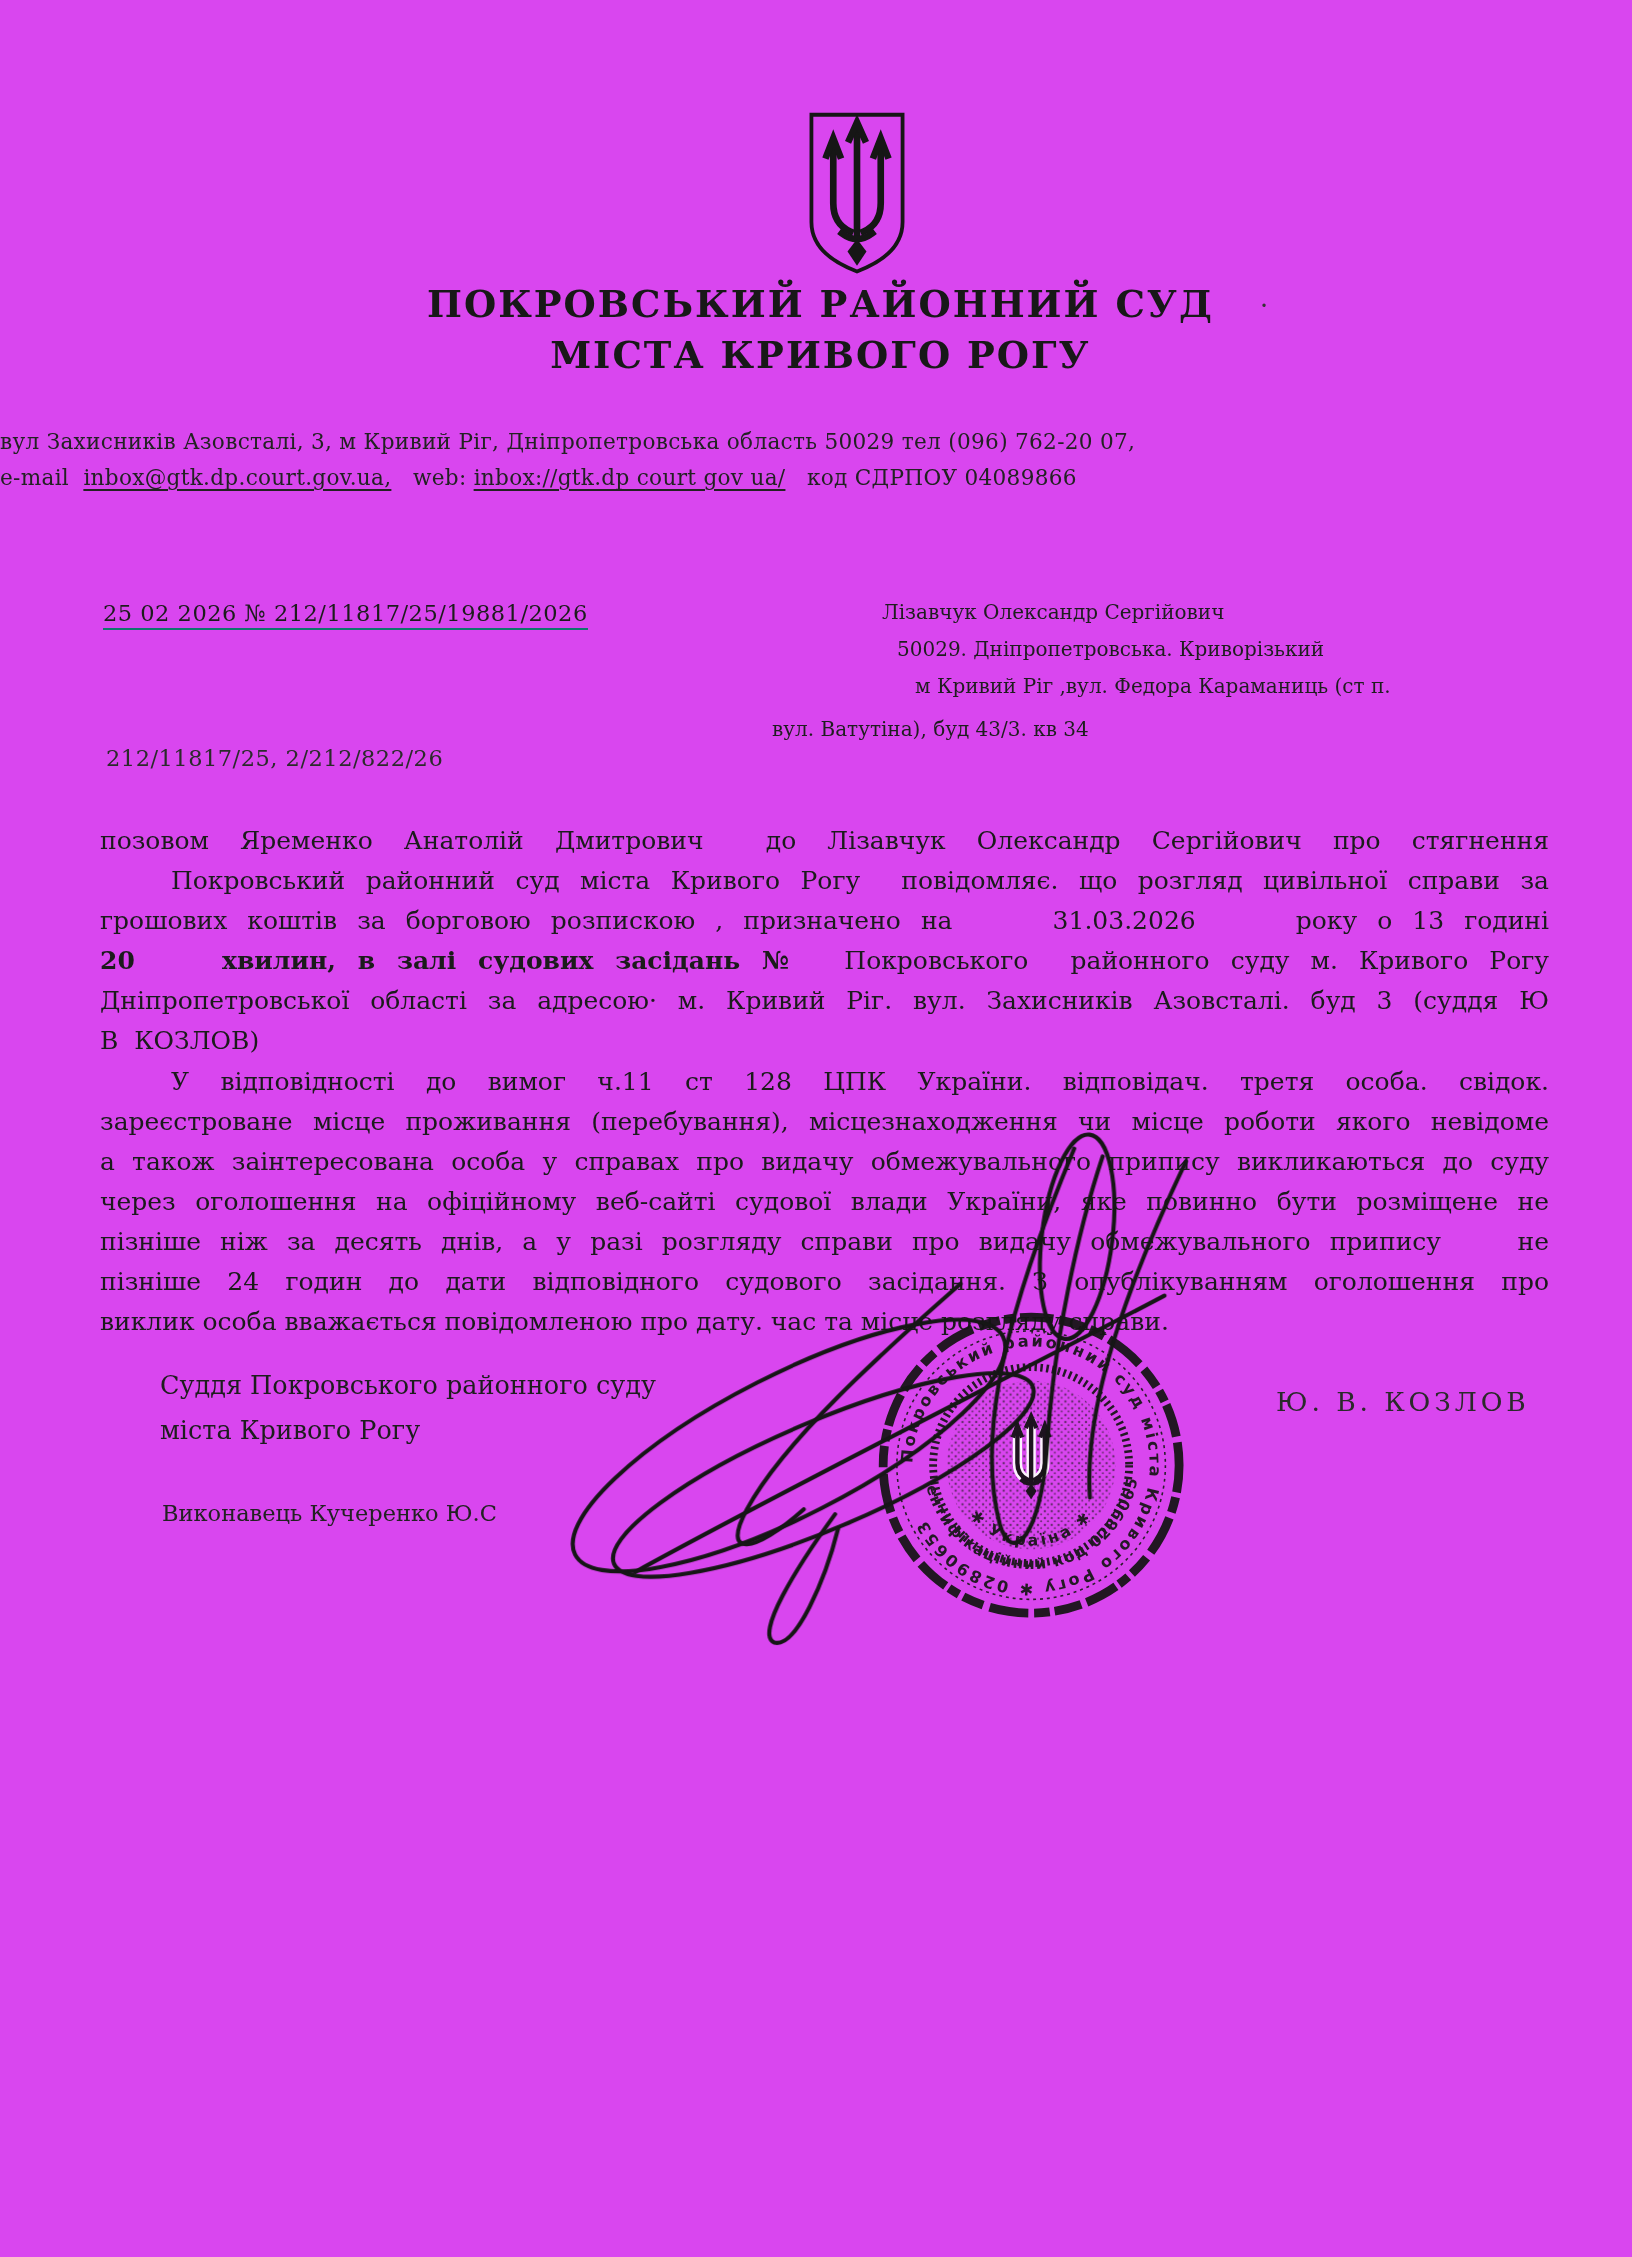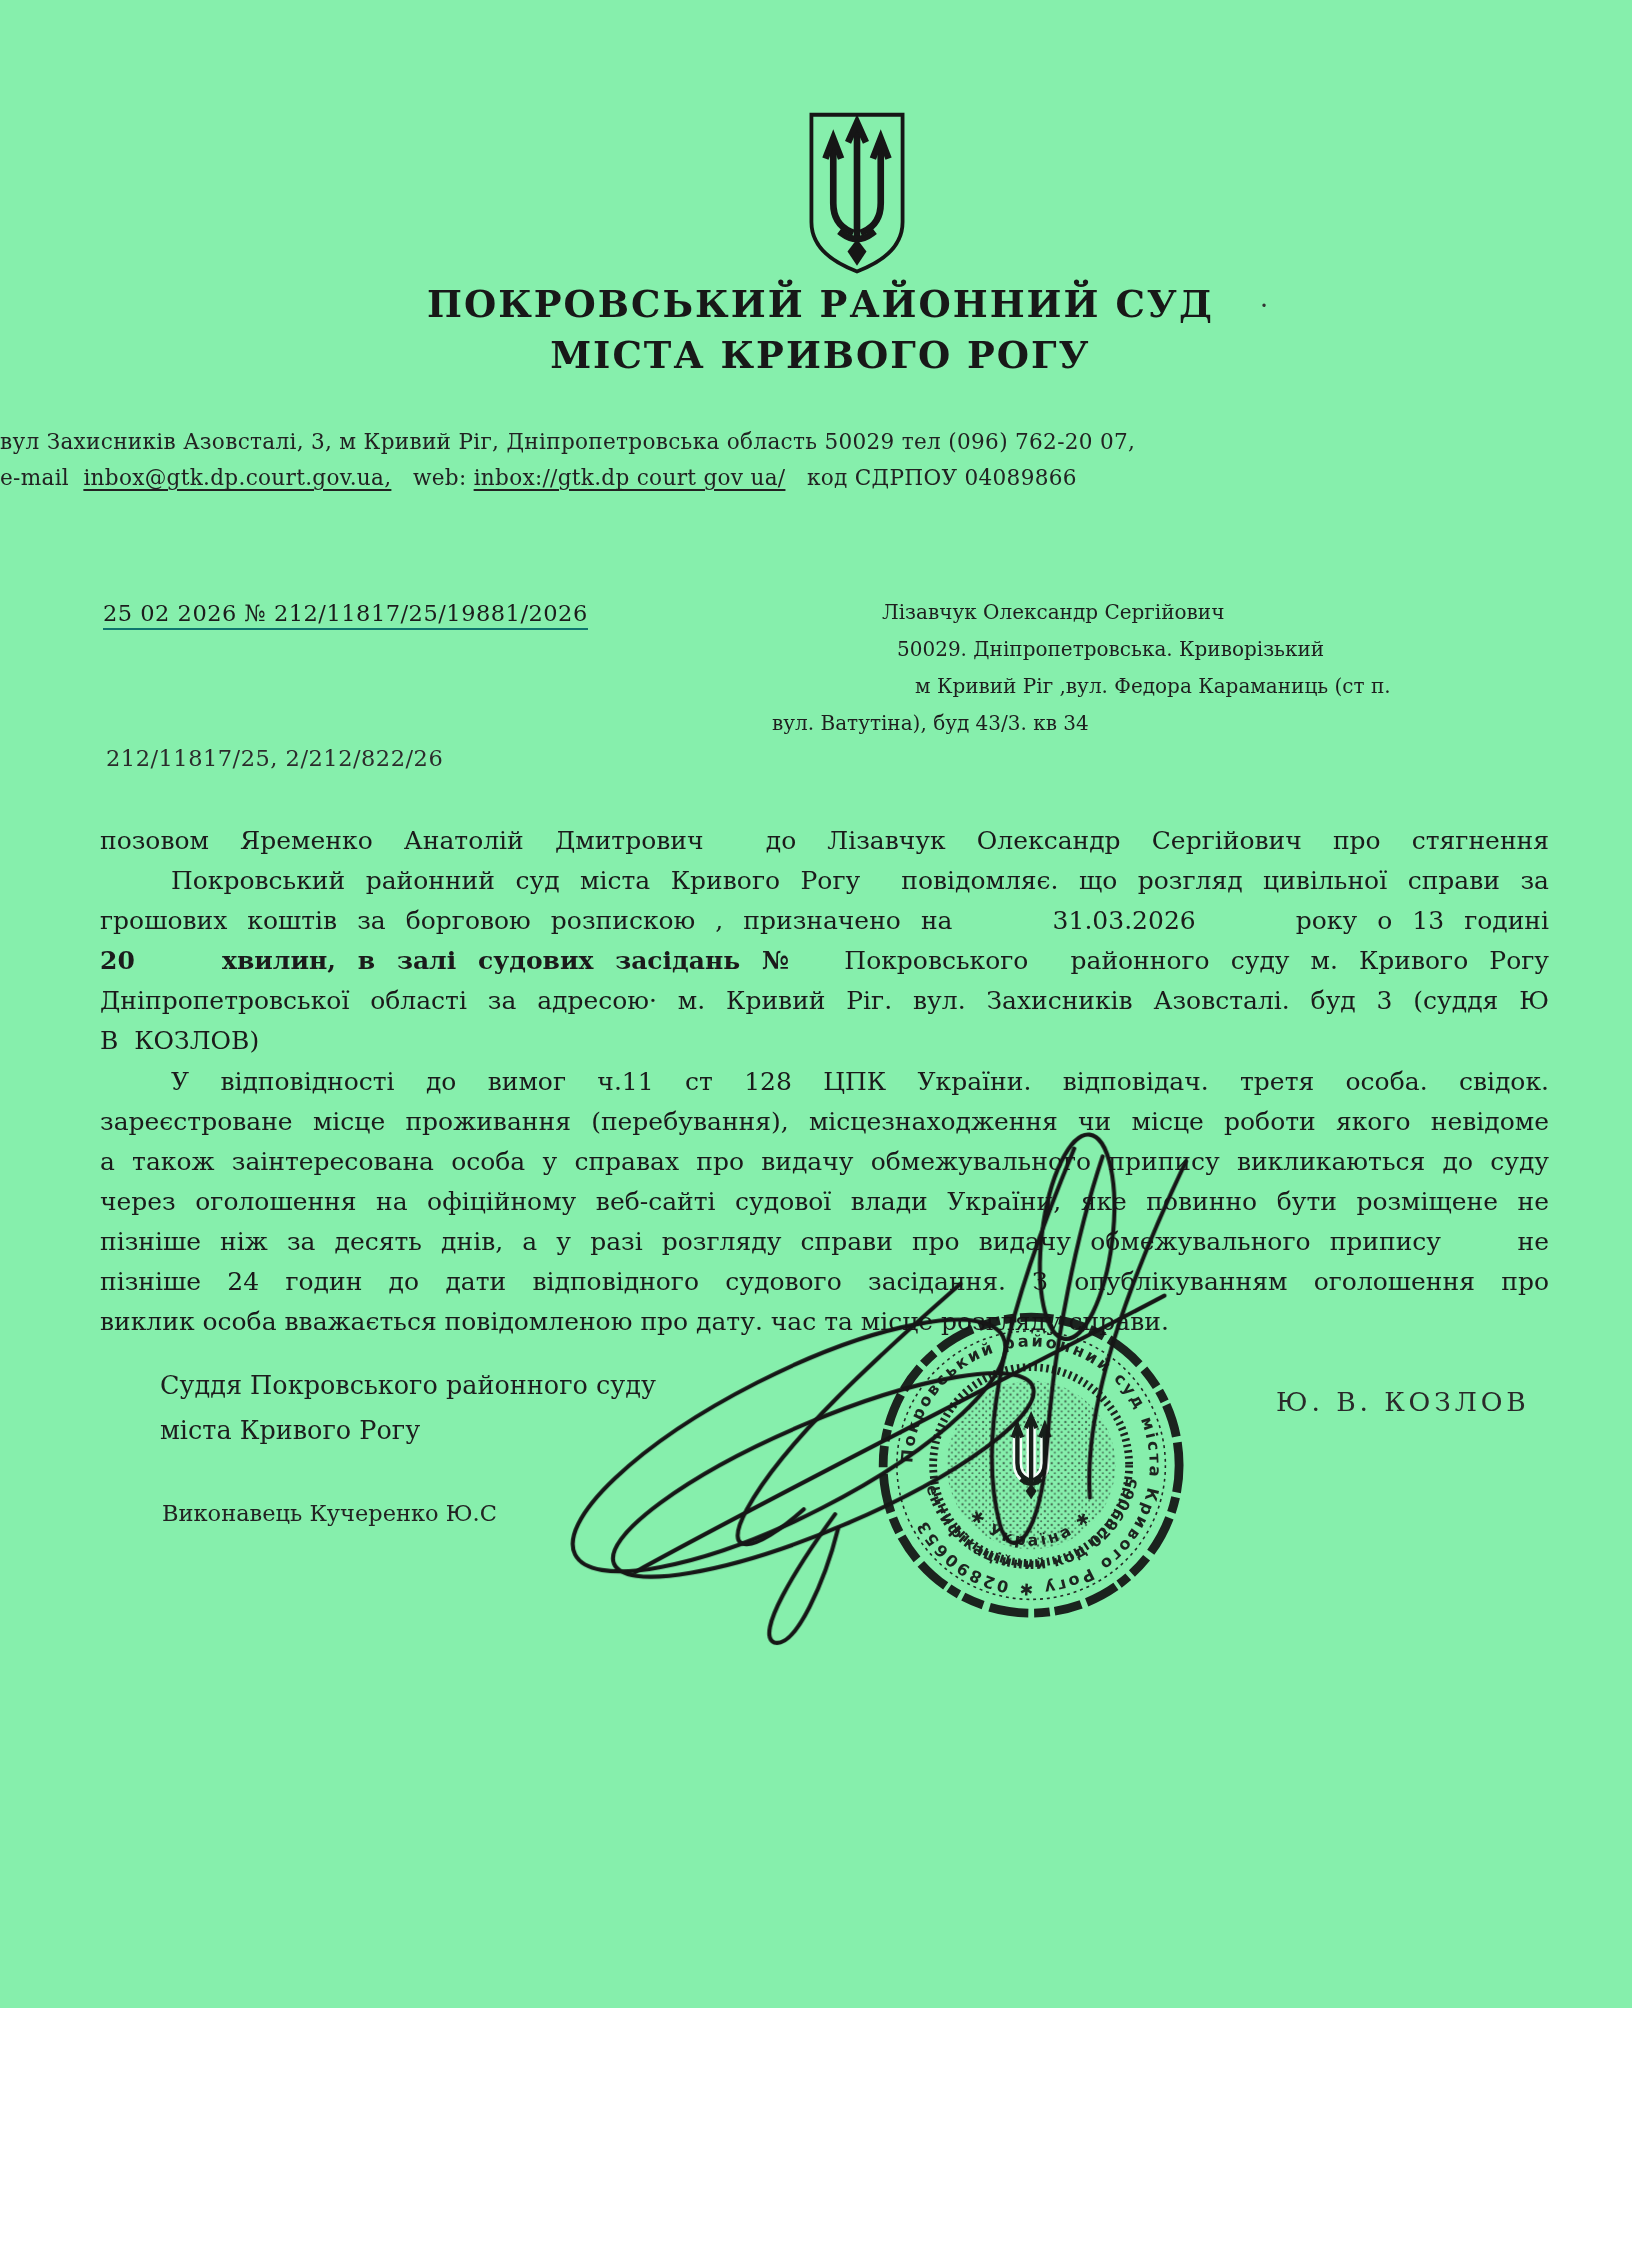--- a/index.html
+++ b/index.html
@@ -1,19 +1,19 @@
 <!DOCTYPE html>
 <html><head>
 <meta charset="utf-8">
 <style>
   html,body{margin:0;padding:0;background:#ffffff;}
   .page{
     position:relative;
-    width:1633px;height:2008px;
-    background:#86efac;
+    width:1633px;height:2257px;
+    background:#d946ef;
     font-family:"DejaVu Serif","Liberation Serif",serif;
     color:#1c1c1c;
     overflow:hidden;
     text-decoration:underline;
   }
   .abs{position:absolute;}
   .emblem{left:802px;top:110px;width:110px;height:169px;}
   .title-line{width:1633px;text-align:center;font-weight:bold;font-size:37px;letter-spacing:2px;color:#181818;}
   .title-1{top:282px;left:3.9px;}
   .title-2{top:333px;left:3.9px;}
@@ -23,21 +23,21 @@
   .addr-2{top:465px;left:0;}
   .u{ text-decoration:underline; text-underline-offset:3.9px;}
   
   .ref-date{top:600px;left:103px;font-size:22.5px;letter-spacing:0.5px;border-bottom:2px solid #0f766e;padding-bottom:2px;}
   .case-nums{top:745px;left:106px;font-size:22.5px;letter-spacing:0.5px;color:#2b2b2b;}
   
   .recipient{top:594px;left:772px;width:774px;font-size:20px;line-height:37px;color:#1e1e1e;}
   .recipient .r1{padding-left:110px;}
   .recipient .r2{padding-left:125px;}
   .recipient .r3{padding-left:143px;}
-  .recipient .r4{padding-left:0;}
+  .recipient .r4{padding-left:0;margin-top:6px;}
   
   .para{left:100px;width:1449px;font-size:25px;line-height:40px;color:#1b1b1b;}
   .p1{top:821px;}
   .p2{top:1062px;}
   .bline{text-align:justify;text-align-last:justify;white-space:normal;}
   .bline.first{padding-left:71px;}
   .bline.no-just{text-align-last:left;}
   .bold-fill{font-weight:bold;}
   
   .sig-title{left:160px;font-size:25.5px;color:#1d1d1d;}

